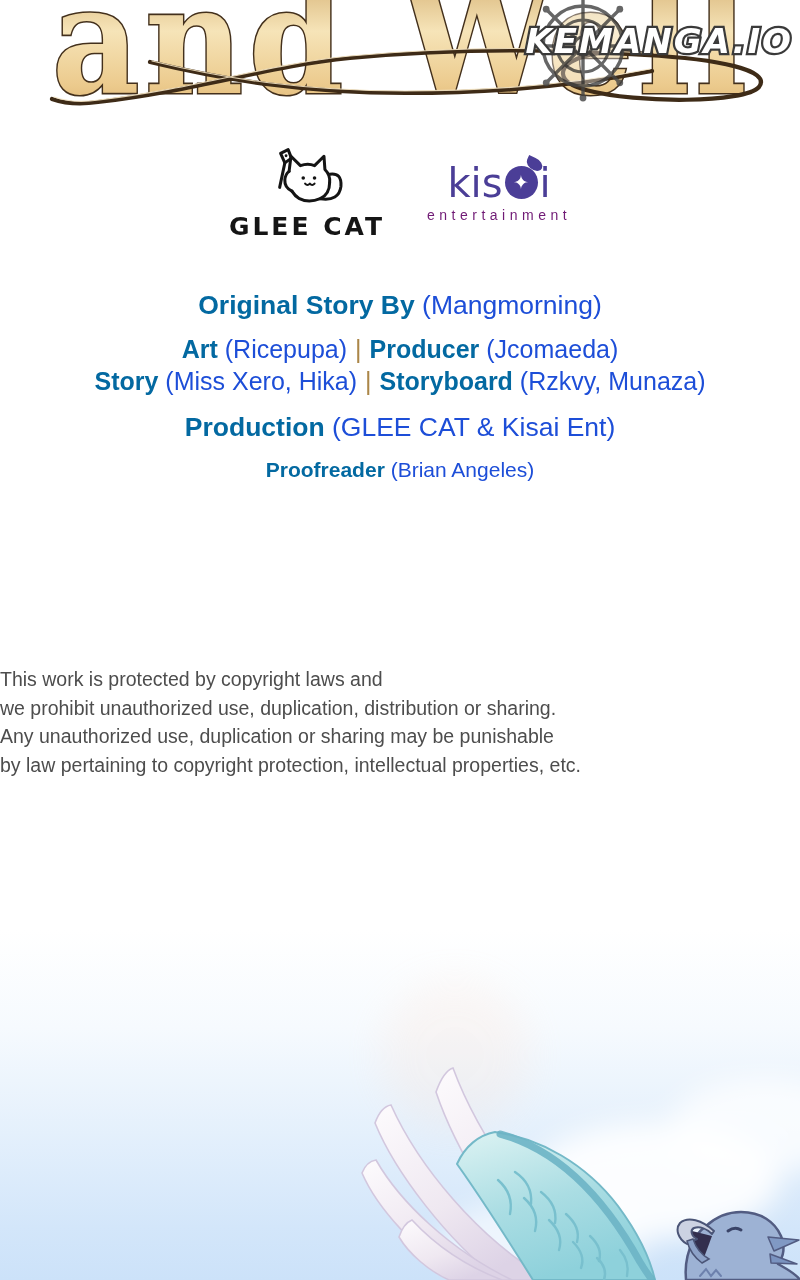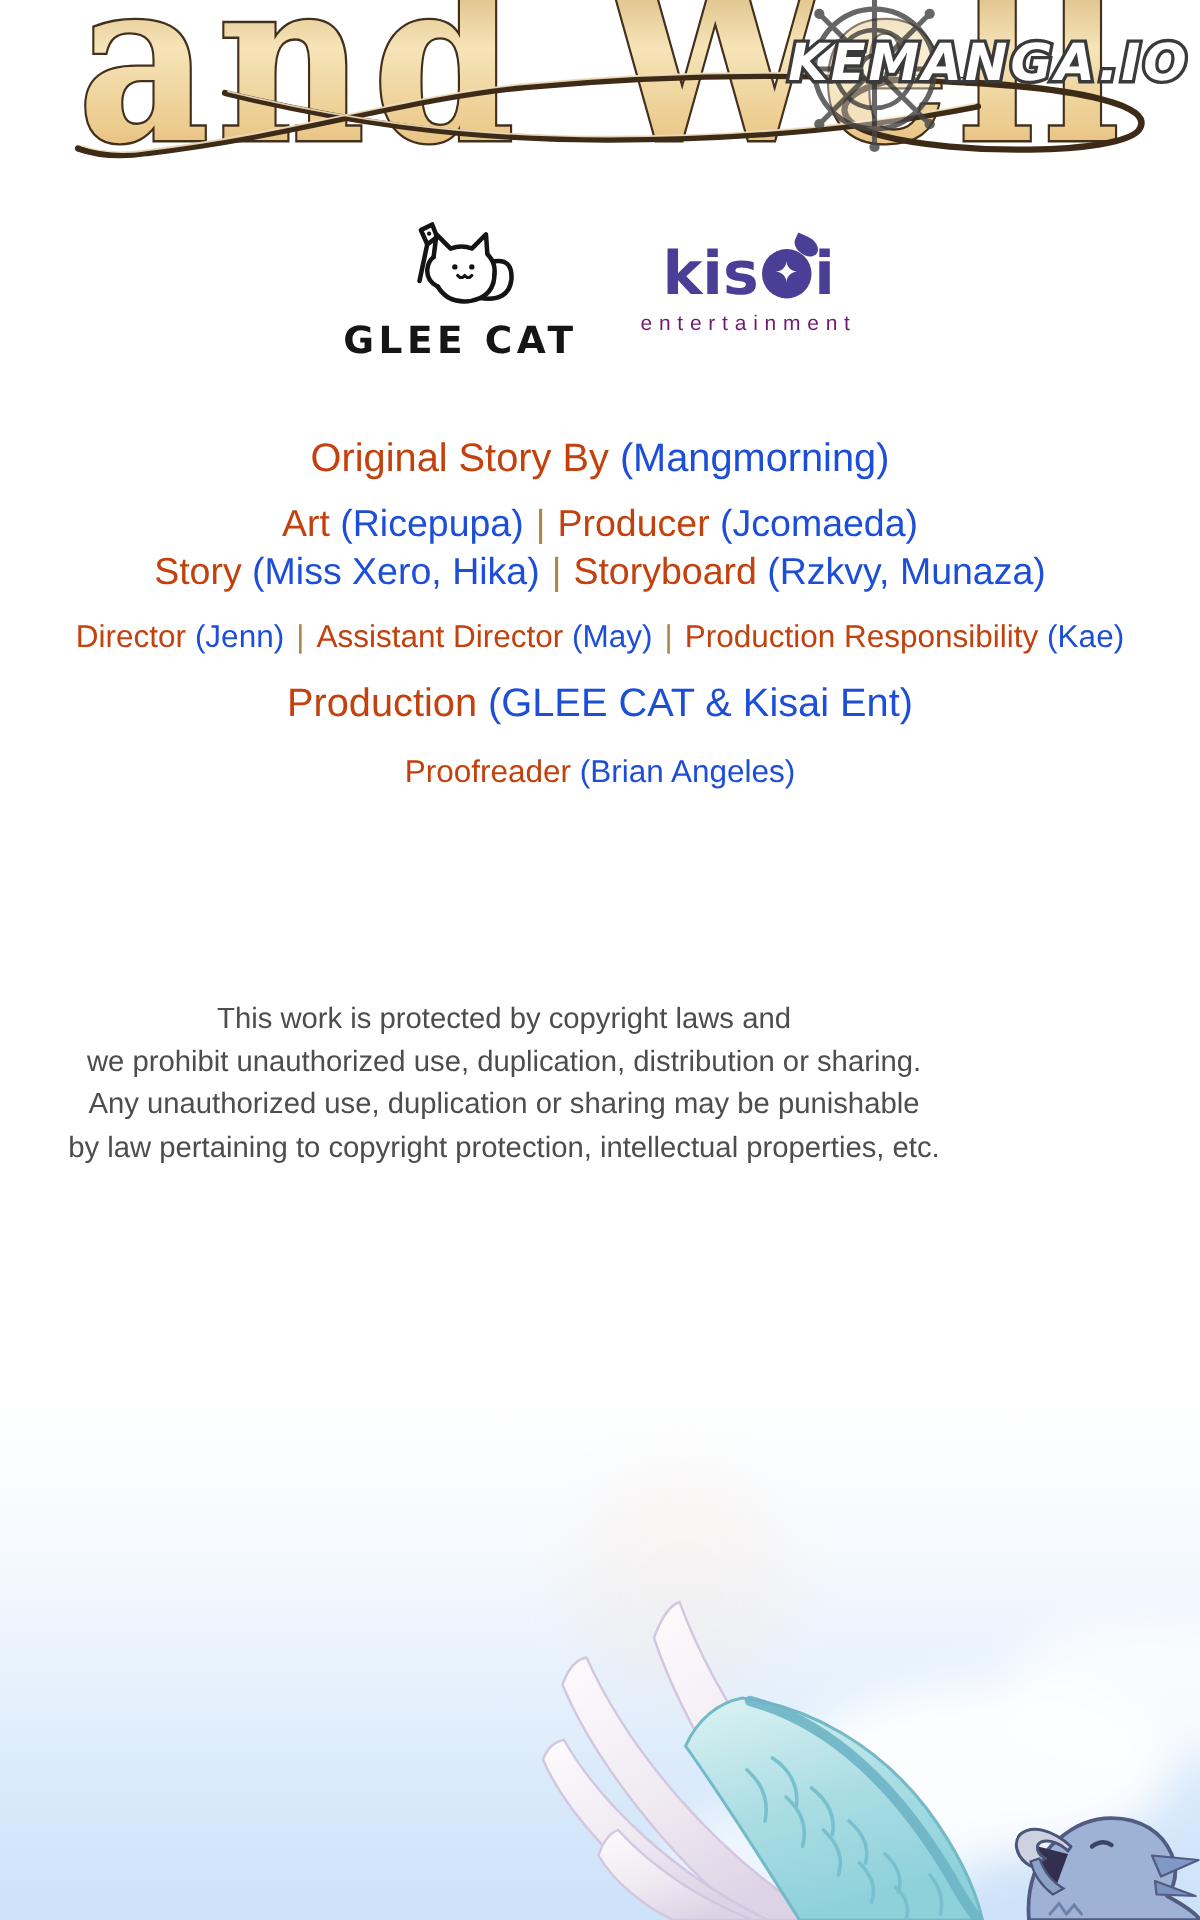--- a/index.html
+++ b/index.html
@@ -7,43 +7,43 @@
          font-family:"Liberation Sans","DejaVu Sans",sans-serif;}
   
   .title-art{position:absolute;top:0;left:0;width:800px;height:118px;}
   
   .logos-row{position:absolute;top:144px;left:0;width:800px;display:flex;
              justify-content:center;align-items:center;gap:42px;}
   .logo-block{display:flex;flex-direction:column;align-items:center;}
   .gleecat-caption{font-size:25px;font-weight:bold;letter-spacing:3px;color:#151515;margin-top:2px;
                    font-family:"DejaVu Sans",sans-serif;}
   .kisai-wordmark{display:flex;align-items:center;font-family:"DejaVu Sans",sans-serif;
-                  font-weight:bold;font-size:40px;color:#4b3e97;line-height:1;}
+                  font-weight:normal;font-size:40px;color:#4b3e97;line-height:1;}
   .kisai-glyph{position:relative;width:33px;height:33px;border-radius:50%;background:#4b3e97;
                display:inline-flex;align-items:center;justify-content:center;margin:0 2px;}
   .kisai-star{color:#ffffff;font-size:19px;line-height:1;}
   .kisai-leaf{position:absolute;top:-8px;right:-5px;width:17px;height:12px;background:#4b3e97;
               border-radius:0 100% 70% 100%;transform:rotate(24deg);}
   .kisai-sub{font-size:14px;letter-spacing:4.5px;color:#701a75;margin-top:4px;}
   
   .credits{position:absolute;top:291px;left:0;width:800px;text-align:center;}
   .credit-line{white-space:nowrap;}
   .credit-line.lg{font-size:26.5px;line-height:28px;}
   .credit-line.md{font-size:25px;line-height:27px;}
   .credit-line.sm{font-size:21px;line-height:24px;}
   .credit-line:nth-child(1){margin-bottom:17px;}
   .credit-line:nth-child(2){margin-bottom:5px;}
   .credit-line:nth-child(3){margin-bottom:18px;}
   .credit-line:nth-child(4){margin-bottom:17px;}
   .credit-line:nth-child(5){margin-bottom:21px;text-align:center;}
-  .credit-line .lbl{color:#c2410c;font-weight:normal;}
+  .credit-line .lbl{color:#0369a1;font-weight:bold;}
   .credit-line .val{color:#1d4ed8;}
   .credit-line .sep{color:#ab8648;padding:0 8px;}
   
-  .copyright{position:absolute;top:665px;left:0;width:672px;text-align:center;
+  .copyright{position:absolute;top:665px;left:0;width:672px;text-align:left;
              font-size:19.5px;line-height:28.5px;color:#4d4d4d;}
   
   .sky{position:absolute;left:0;top:930px;width:800px;height:350px;
        background:linear-gradient(180deg,rgba(255,255,255,0) 0%,#f6fafe 28%,#e4f0fc 58%,#d3e6fa 85%,#cce2f9 100%);}
   .footer-art{position:absolute;left:0;top:940px;width:800px;height:340px;}
 </style>
 </head>
 <body>
 
 <div class="stage">
@@ -128,21 +128,20 @@
         <span>i</span>
       </div>
       <div class="kisai-sub">entertainment</div>
     </div>
   </div>
 
   <div class="credits">
       <div class="credit-line lg"><span class="lbl">Original Story By </span><span class="val">(Mangmorning)</span></div>
       <div class="credit-line md"><span class="lbl">Art </span><span class="val">(Ricepupa)</span><span class="sep">|</span><span class="lbl">Producer </span><span class="val">(Jcomaeda)</span></div>
       <div class="credit-line md"><span class="lbl">Story </span><span class="val">(Miss Xero, Hika)</span><span class="sep">|</span><span class="lbl">Storyboard </span><span class="val">(Rzkvy, Munaza)</span></div>
-      <div class="credit-line sm"><span class="lbl">Director </span><span class="val">(Jenn)</span><span class="sep">|</span><span class="lbl">Assistant Director </span><span class="val">(May)</span><span class="sep">|</span><span class="lbl">Production Responsibility </span><span class="val">(Kae)</span></div>
       <div class="credit-line lg"><span class="lbl">Production </span><span class="val">(GLEE CAT &amp; Kisai Ent)</span></div>
       <div class="credit-line sm"><span class="lbl">Proofreader </span><span class="val">(Brian Angeles)</span></div>
     </div>
 
   <div class="copyright">
       <div>This work is protected by copyright laws and</div>
       <div>we prohibit unauthorized use, duplication, distribution or sharing.</div>
       <div>Any unauthorized use, duplication or sharing may be punishable</div>
       <div>by law pertaining to copyright protection, intellectual properties, etc.</div>
     </div>

